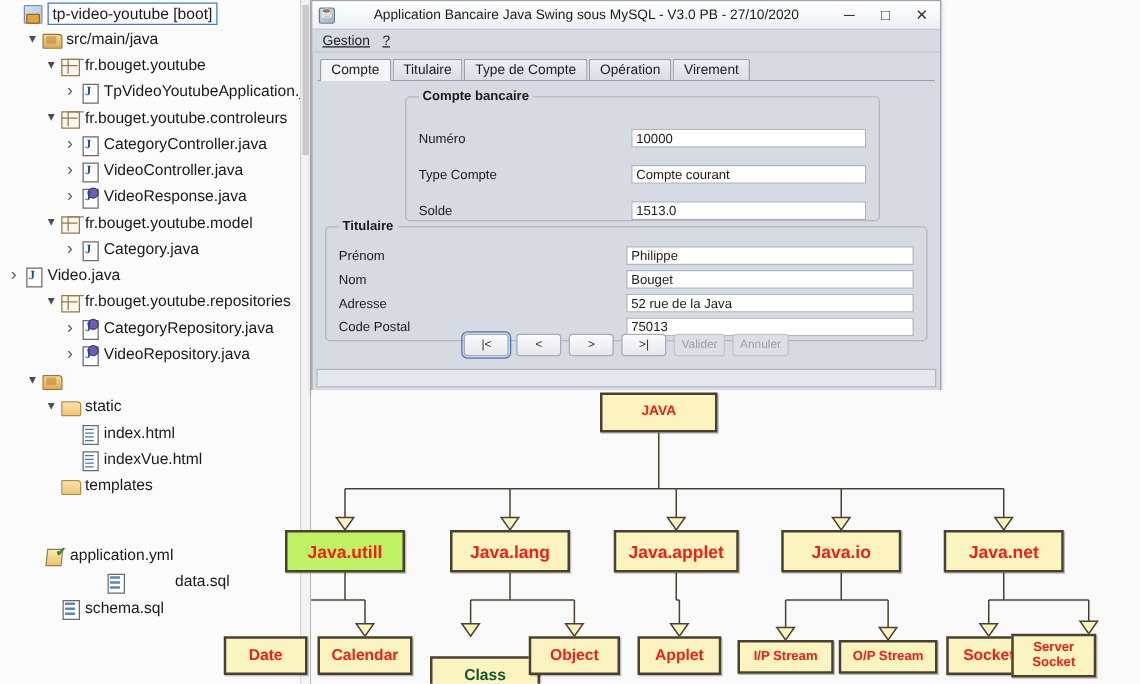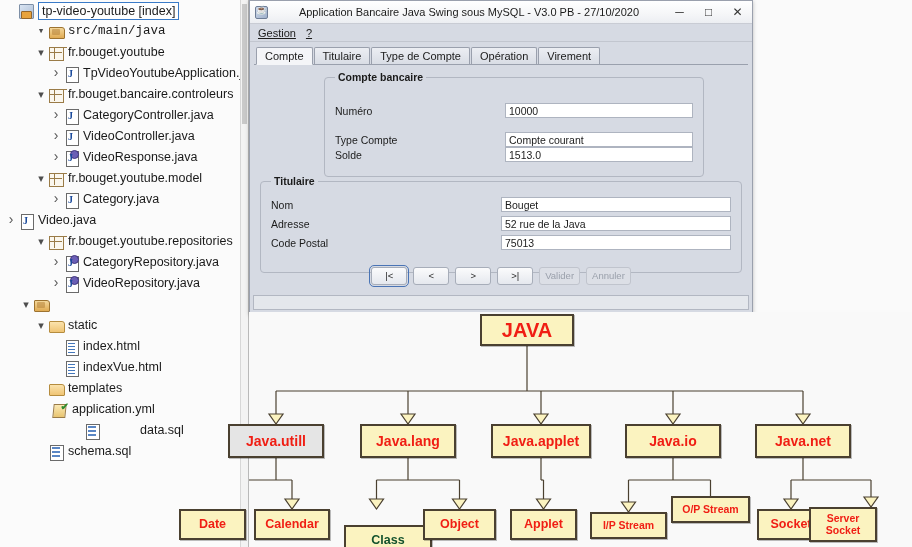--- a/index.html
+++ b/index.html
@@ -119,21 +119,21 @@
     border:1px solid #9aa0ad;border-bottom:none;margin-right:1px;border-radius:2px 2px 0 0;
   }
   .tab.active{background:#f4f5f8;border-bottom:1px solid #f4f5f8;position:relative;top:1px;}
   #tabpanel{background:#d6dae3;height:235px;padding:6px 8px;position:relative;}
 
   fieldset.grp{
     border:1px solid #b2b7c2;border-radius:4px;margin:0;padding:6px 10px 10px 10px;
     background:transparent;
   }
   fieldset.grp > legend{font-size:10.5px;font-weight:bold;color:#1b1b1b;padding:0 3px;}
-  .frow{display:flex;align-items:center;margin-top:0;}
+  .frow{display:flex;align-items:center;margin-top:14px;}
   .frow .flabel{width:185px;font-size:10.5px;color:#1b1b1b;}
   .frow input.ftext{
     flex:1;height:13px;background:#ffffff;border:1px solid #aeb4c0;
     font-family:"Liberation Sans",sans-serif;font-size:10.5px;color:#1b1b1b;
     padding:0 3px;outline:none;
   }
   #grp-compte{position:absolute;left:70px;top:6px;width:358px;height:88px;}
   #grp-compte .flabel{width:170px;}
   #grp-compte .frow.wide{margin-top:14px;}
   #grp-titulaire{position:absolute;left:6px;top:110px;right:6px;height:80px;}
@@ -161,38 +161,38 @@
     background:#fbf3c0;
     border:2px solid #4a4030;
     box-shadow:1px 1px 0 rgba(0,0,0,.25);
     color:#f01e14;
     font-weight:bold;
     display:flex;align-items:center;justify-content:center;
     text-align:center;
     line-height:1.05;
     box-sizing:border-box;
   }
-  .node.lvl0{font-size:20px;}
+  .node.lvl0{font-size:11px;}
   .node.lvl1{font-size:14px;}
   .node.lvl2{font-size:12.5px;}
   .node.lvl2.small{font-size:10.5px;}
 </style>
 </head>
 <body>
 
 <div class="root">
 
   <div id="tree-panel">
     <div id="tree-rows">
         <div class="tree-row sel" style="padding-left: 4px;">
           <span class="tw none"></span>
           <span class="ic ic-project"></span>
-          <span class="lbl">tp-video-youtube [index]</span>
-        </div>
-        <div class="tree-row" style="padding-left: 34px; font-family: Liberation Mono, monospace;">
+          <span class="lbl">tp-video-youtube [boot]</span>
+        </div>
+        <div class="tree-row" style="padding-left: 19px;">
           <span class="tw open"></span>
           <span class="ic ic-srcfolder"></span>
           <span class="lbl">src/main/java</span>
         </div>
         <div class="tree-row" style="padding-left: 34px;">
           <span class="tw open"></span>
           <span class="ic ic-package">
             <i class="vbar"></i>
           </span>
           <span class="lbl">fr.bouget.youtube</span>
@@ -200,21 +200,21 @@
         <div class="tree-row" style="padding-left: 49px;">
           <span class="tw closed"></span>
           <span class="ic ic-java"></span>
           <span class="lbl">TpVideoYoutubeApplication.java</span>
         </div>
         <div class="tree-row" style="padding-left: 34px;">
           <span class="tw open"></span>
           <span class="ic ic-package">
             <i class="vbar"></i>
           </span>
-          <span class="lbl">fr.bouget.bancaire.controleurs</span>
+          <span class="lbl">fr.bouget.youtube.controleurs</span>
         </div>
         <div class="tree-row" style="padding-left: 49px;">
           <span class="tw closed"></span>
           <span class="ic ic-java"></span>
           <span class="lbl">CategoryController.java</span>
         </div>
         <div class="tree-row" style="padding-left: 49px;">
           <span class="tw closed"></span>
           <span class="ic ic-java"></span>
           <span class="lbl">VideoController.java</span>
@@ -285,21 +285,21 @@
           <span class="ic ic-html">
             <i class="lines"></i>
           </span>
           <span class="lbl">indexVue.html</span>
         </div>
         <div class="tree-row" style="padding-left: 34px;">
           <span class="tw none"></span>
           <span class="ic ic-folder"></span>
           <span class="lbl">templates</span>
         </div>
-        <div class="tree-row" style="padding-left: 38px;">
+        <div class="tree-row" style="padding-left: 22px; margin-top: 35px;">
           <span class="tw none"></span>
           <span class="ic ic-yml"></span>
           <span class="lbl">application.yml</span>
         </div>
         <div class="tree-row" style="padding-left: 34px; gap: 36px;">
           <span class="tw none"></span>
           <span class="ic ic-sql">
             <i class="lines"></i>
           </span>
           <span class="lbl">data.sql</span>
@@ -355,20 +355,24 @@
             <input class="ftext" type="text" readonly="" value="Compte courant" style="">
           </div>
           <div class="frow">
             <span class="flabel">Solde</span>
             <input class="ftext" type="text" readonly="" value="1513.0" style="">
           </div>
         </fieldset>
 
         <fieldset class="grp" id="grp-titulaire">
           <legend>Titulaire</legend>
+          <div class="frow">
+            <span class="flabel">Prénom</span>
+            <input class="ftext" type="text" readonly="" value="Philippe" style="">
+          </div>
           <div class="frow">
             <span class="flabel">Nom</span>
             <input class="ftext" type="text" readonly="" value="Bouget" style="">
           </div>
           <div class="frow">
             <span class="flabel">Adresse</span>
             <input class="ftext" type="text" readonly="" value="52 rue de la Java" style="">
           </div>
           <div class="frow">
             <span class="flabel">Code Postal</span>
@@ -429,21 +433,21 @@
         <line x1="542" y1="168" x2="622" y2="168" stroke="#4a4030" stroke-width="1.2"></line>
         <line x1="542" y1="168" x2="542" y2="197" stroke="#4a4030" stroke-width="1.2"></line>
         <polygon points="535,187 549,187 542,197" fill="#fbf3c0" stroke="#4a4030" stroke-width="1.2"></polygon>
         <line x1="622" y1="168" x2="622" y2="195" stroke="#4a4030" stroke-width="1.2"></line>
         <polygon points="615,185 629,185 622,195" fill="#fbf3c0" stroke="#4a4030" stroke-width="1.2"></polygon>
       </svg>
     <div id="diagram-nodes">
         <div class="node lvl0" style="left: 231px; top: 2px; width: 94px; height: 32px; background: rgb(251, 243, 192); border-color: rgb(74, 64, 48); color: rgb(240, 30, 20);">
           <span style="white-space: pre-line;">JAVA</span>
         </div>
-        <div class="node lvl1" style="left: -21px; top: 112px; width: 96px; height: 34px; background: #e5e5e5; border-color: rgb(74, 64, 48); color: rgb(240, 30, 20);">
+        <div class="node lvl1" style="left: -21px; top: 112px; width: 96px; height: 34px; background: #bef264; border-color: rgb(74, 64, 48); color: rgb(240, 30, 20);">
           <span style="white-space: pre-line;">Java.utill</span>
         </div>
         <div class="node lvl1" style="left: 111px; top: 112px; width: 96px; height: 34px; background: rgb(251, 243, 192); border-color: rgb(74, 64, 48); color: rgb(240, 30, 20);">
           <span style="white-space: pre-line;">Java.lang</span>
         </div>
         <div class="node lvl1" style="left: 242px; top: 112px; width: 100px; height: 34px; background: rgb(251, 243, 192); border-color: rgb(74, 64, 48); color: rgb(240, 30, 20);">
           <span style="white-space: pre-line;">Java.applet</span>
         </div>
         <div class="node lvl1" style="left: 376px; top: 112px; width: 96px; height: 34px; background: rgb(251, 243, 192); border-color: rgb(74, 64, 48); color: rgb(240, 30, 20);">
           <span style="white-space: pre-line;">Java.io</span>
@@ -462,21 +466,21 @@
         </div>
         <div class="node lvl2" style="left: 174px; top: 197px; width: 73px; height: 31px; background: rgb(251, 243, 192); border-color: rgb(74, 64, 48); color: rgb(240, 30, 20);">
           <span style="white-space: pre-line;">Object</span>
         </div>
         <div class="node lvl2" style="left: 261px; top: 197px; width: 67px; height: 31px; background: rgb(251, 243, 192); border-color: rgb(74, 64, 48); color: rgb(240, 30, 20);">
           <span style="white-space: pre-line;">Applet</span>
         </div>
         <div class="node lvl2 small" style="left: 341px; top: 200px; width: 77px; height: 27px; background: rgb(251, 243, 192); border-color: rgb(74, 64, 48); color: rgb(240, 30, 20);">
           <span style="white-space: pre-line;">I/P Stream</span>
         </div>
-        <div class="node lvl2 small" style="left: 422px; top: 184px; width: 79px; height: 27px; background: rgb(251, 243, 192); border-color: rgb(74, 64, 48); color: rgb(240, 30, 20);">
+        <div class="node lvl2 small" style="left: 422px; top: 200px; width: 79px; height: 27px; background: rgb(251, 243, 192); border-color: rgb(74, 64, 48); color: rgb(240, 30, 20);">
           <span style="white-space: pre-line;">O/P Stream</span>
         </div>
         <div class="node lvl2" style="left: 508px; top: 197px; width: 68px; height: 31px; background: rgb(251, 243, 192); border-color: rgb(74, 64, 48); color: rgb(240, 30, 20);">
           <span style="white-space: pre-line;">Socket</span>
         </div>
         <div class="node lvl2 small" style="left: 560px; top: 195px; width: 68px; height: 35px; background: rgb(251, 243, 192); border-color: rgb(74, 64, 48); color: rgb(240, 30, 20);">
           <span style="white-space: pre-line;">Server
 Socket</span>
         </div>
       </div>

